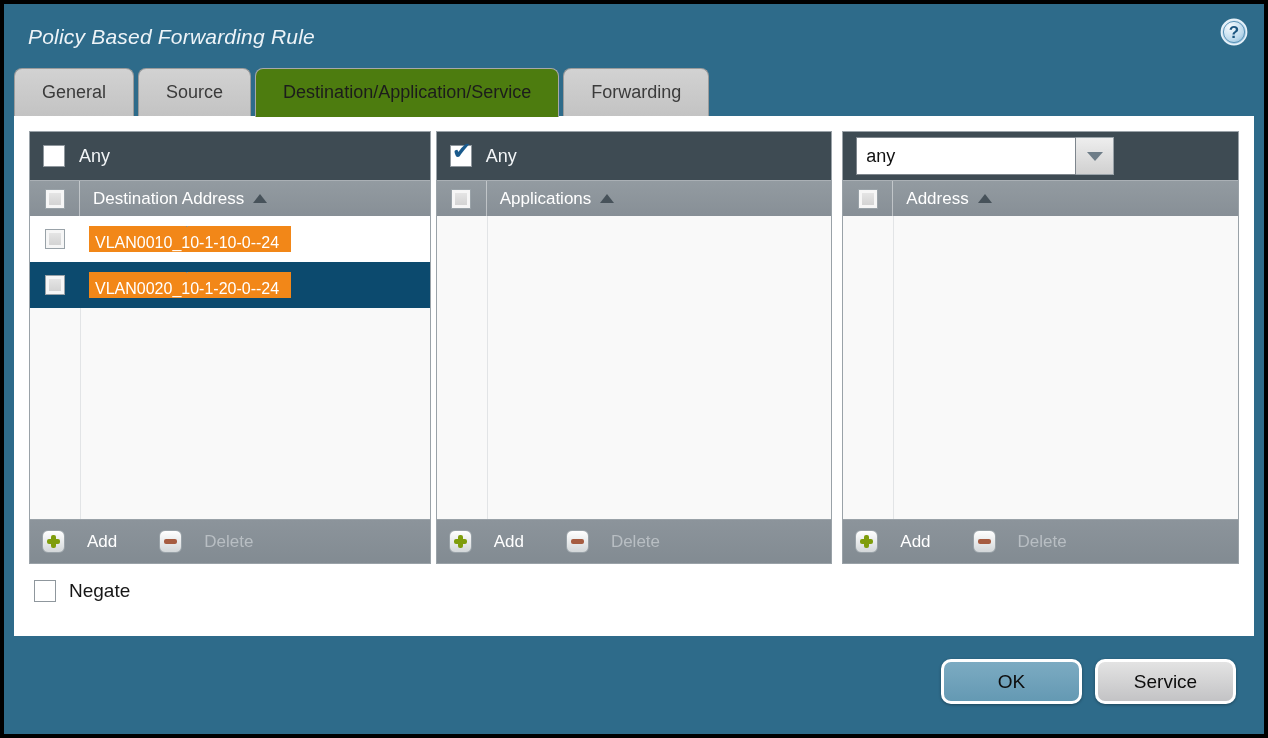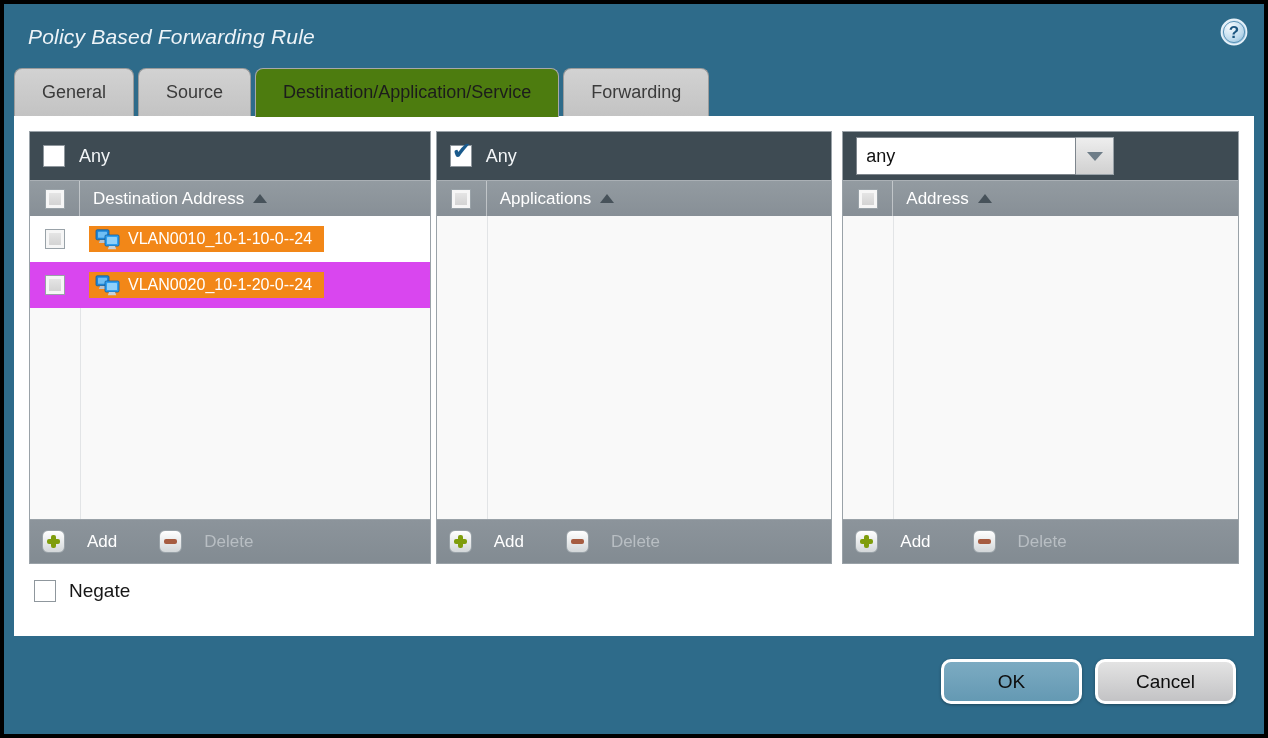--- a/index.html
+++ b/index.html
@@ -54,25 +54,25 @@
     display: flex; align-items: center; color: #fff; font-size: 17px;
     border-top: 1px solid #aab0b5; flex: 0 0 auto;
   }
   .col-header .cbcell { align-self: stretch; border-right: 1px solid rgba(255,255,255,.45); }
   .col-header .lbl { margin-left: 13px; display: flex; align-items: center; gap: 9px; }
   .cbcell { width: 50px; display: flex; align-items: center; justify-content: center; flex: 0 0 auto; }
   .list { flex: 1 1 auto; background: #f9f9f9; position: relative; overflow: hidden; }
   .list::after { content: ''; position: absolute; left: 50px; top: 0; bottom: 0; width: 1px; background: #e2e4e6; }
   .row { height: 46px; display: flex; align-items: center; position: relative; z-index: 1; }
   .row.odd  { background: #ffffff; }
-  .row.even { background: #d946ef; }
+  .row.even { background: #0c4a6e; }
   .chip {
     margin-left: 9px; height: 26px; display: inline-flex; align-items: center;
     background: #f28718; color: #fff; font-size: 16px;
-    padding: 0 12px 0 6px; gap: 7px; cursor: pointer;
+    padding: 0 12px 0 6px; gap: 7px; cursor: pointer; flex-direction: column;
   }
   .col-footer {
     height: 44px; background: linear-gradient(180deg,#8c949b,#828b92);
     display: flex; align-items: center; padding-left: 12px; gap: 22px;
     font-size: 17px; flex: 0 0 auto; border-top: 1px solid #9aa2a8;
   }
   .col-footer .add-lbl { color: #fff; margin-right: 20px; cursor: pointer; }
   .col-footer .del-lbl { color: #b8bec3; }
   
   .pm {
@@ -282,15 +282,15 @@
 
   <div class="negate-row">
     <span class="cb"></span>
     <span class="lbl">Negate</span>
   </div>
 </div>
 
 <div class="dialog-footer">
   <div class="footer-buttons">
     <button class="btn btn-ok">OK</button>
-    <button class="btn btn-cancel">Cancel</button>
+    <button class="btn btn-cancel">Service</button>
   </div>
 </div>
 
 </body></html>

